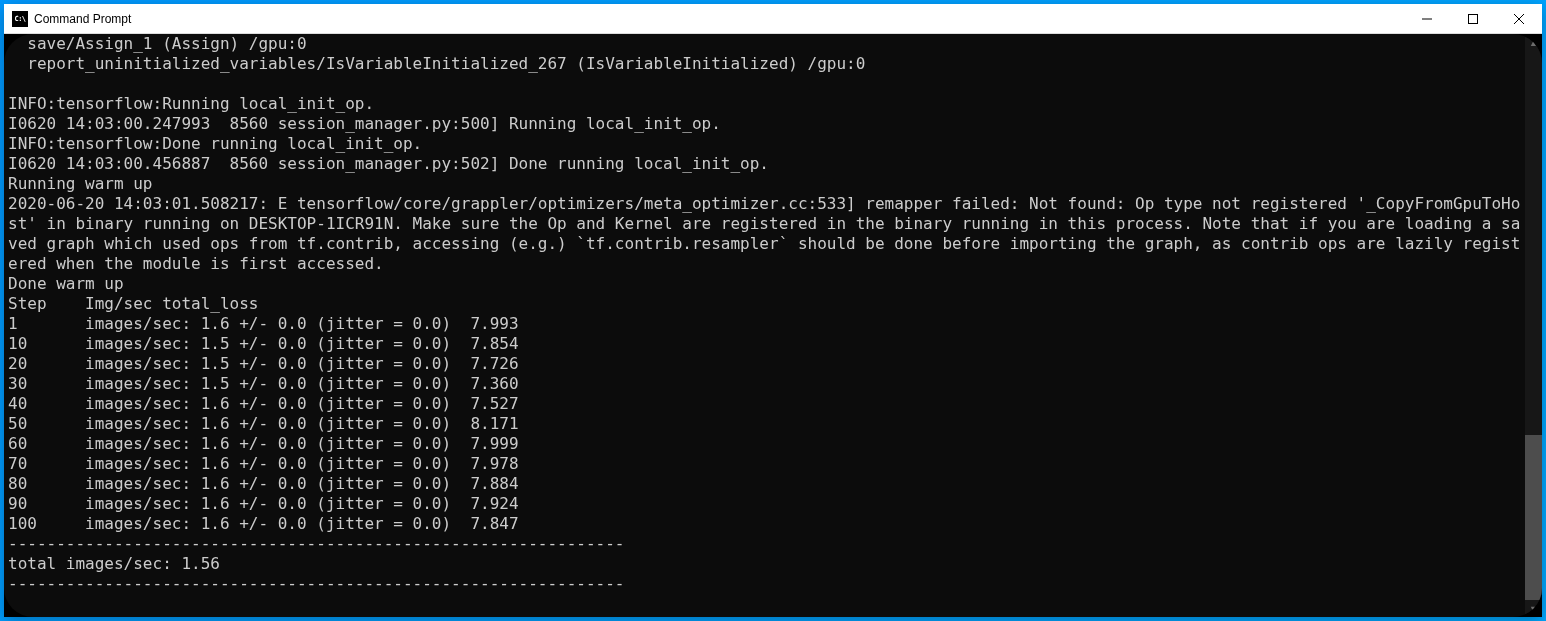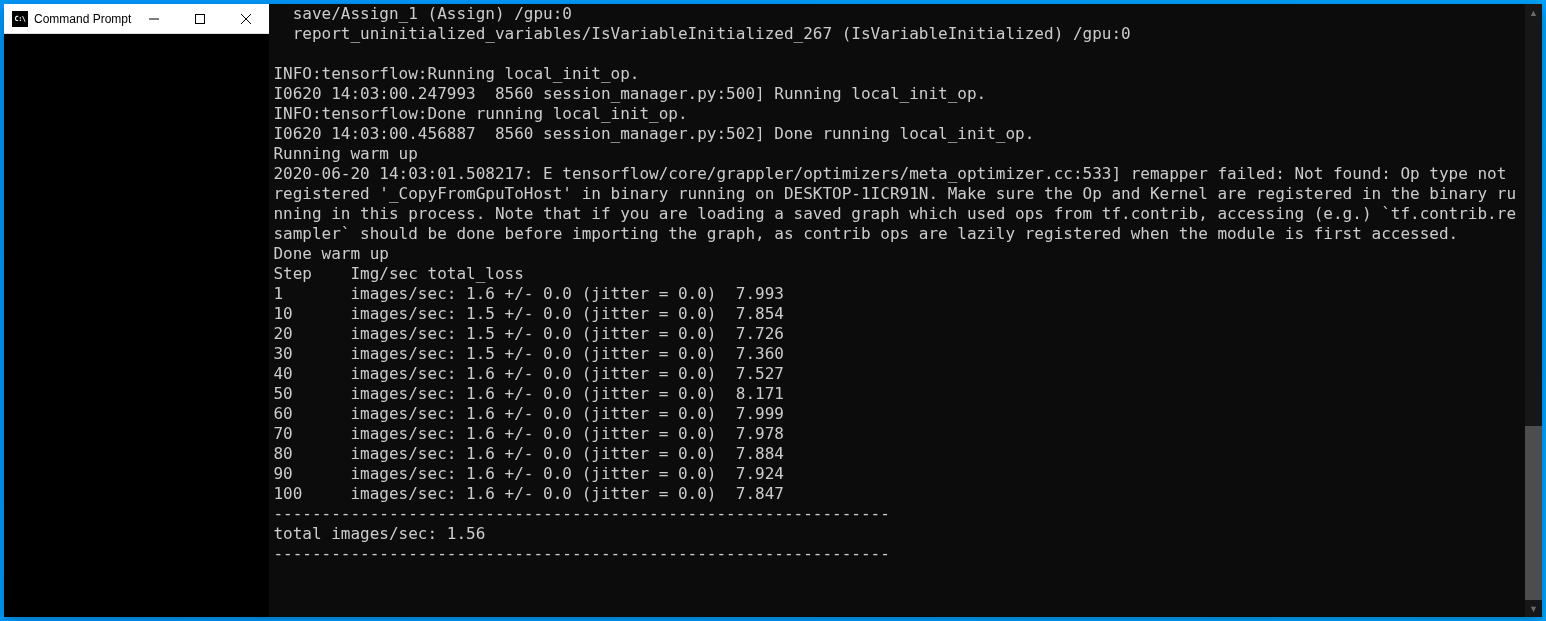--- a/index.html
+++ b/index.html
@@ -9,21 +9,21 @@
       font-family: "Segoe UI", Tahoma, sans-serif;
       width: 1546px;
       height: 621px;
       overflow: hidden;
     }
     .window {
       background: #000;
       width: 100%;
       height: 100%;
       display: flex;
-      flex-direction: row;
+      flex-direction: column;
       box-shadow: 0 4px 16px rgba(0,0,0,0.3);
     }
     .titlebar {
       background: #fff;
       height: 30px;
       display: flex;
       align-items: center;
       padding: 0 0 0 8px;
       border-bottom: 1px solid #ddd;
     }
@@ -66,20 +66,21 @@
       cursor: pointer;
       font-size: 10px;
       color: #000;
     }
     .titlebar-btn svg { width: 10px; height: 10px; }
     .terminal-wrap {
       flex: 1;
       display: flex;
       background: #0c0c0c;
       overflow: hidden;
+      border-radius: 29px;
     }
     .terminal {
       flex: 1;
       padding: 0 4px 4px 4px;
       font-family: Consolas, "Lucida Console", monospace;
       font-size: 16px;
       line-height: 20px;
       color: #ccc;
       white-space: pre-wrap;
       word-break: break-all;

